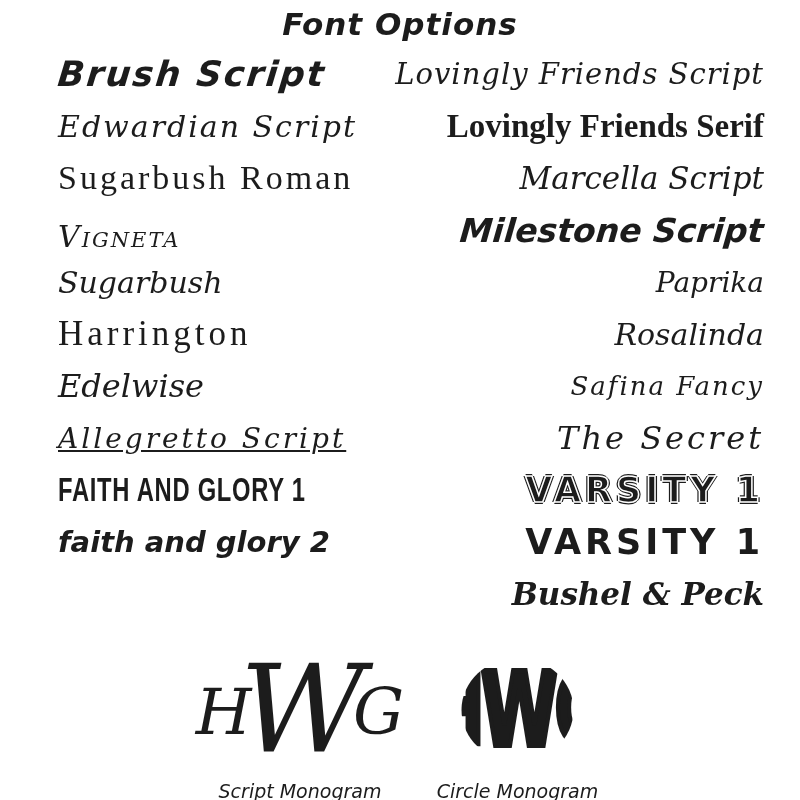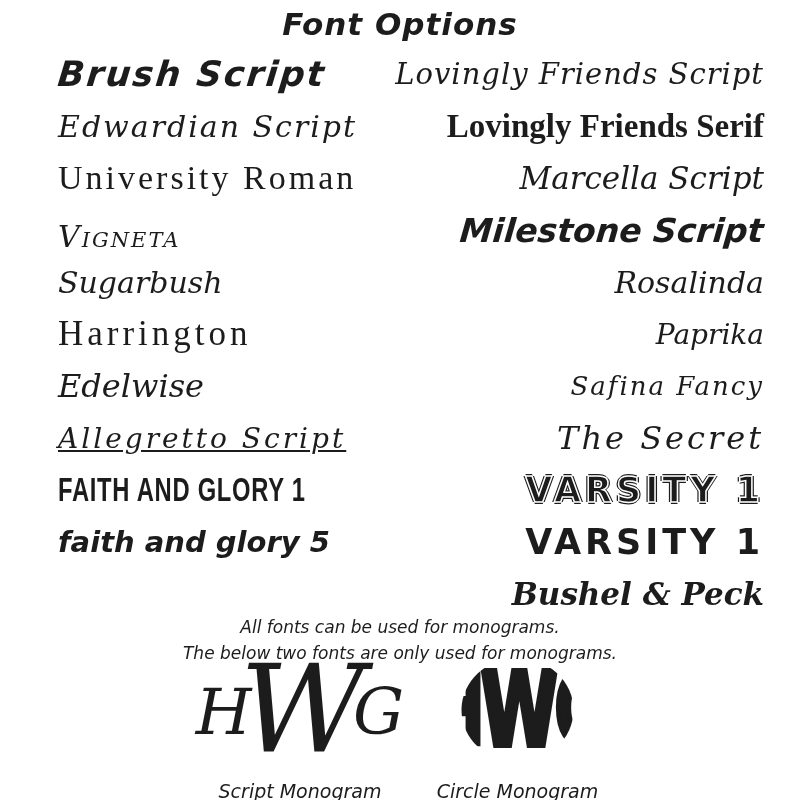--- a/index.html
+++ b/index.html
@@ -102,85 +102,81 @@
   <h1 class="title">Font Options</h1>
 
   <div class="col col-left">
     <div class="row">
         <span class="sample f-brush">Brush Script</span>
       </div>
     <div class="row">
         <span class="sample f-edwardian">Edwardian Script</span>
       </div>
     <div class="row">
-        <span class="sample f-university">University Roman</span>
+        <span class="sample f-university">Sugarbush Roman</span>
       </div>
     <div class="row">
         <span class="sample f-vigneta">Vigneta</span>
       </div>
     <div class="row">
         <span class="sample f-sugarbush">Sugarbush</span>
       </div>
     <div class="row">
         <span class="sample f-harrington">Harrington</span>
       </div>
     <div class="row">
         <span class="sample f-edelwise">Edelwise</span>
       </div>
     <div class="row">
         <span class="sample f-allegretto">Allegretto Script</span>
       </div>
     <div class="row">
         <span class="sample f-faith1">FAITH AND GLORY 1</span>
       </div>
     <div class="row">
-        <span class="sample f-faith2">faith and glory 5</span>
+        <span class="sample f-faith2">faith and glory 2</span>
       </div>
   </div>
 
   <div class="col col-right">
     <div class="row">
         <span class="sample f-lfscript">Lovingly Friends Script</span>
       </div>
     <div class="row">
         <span class="sample f-lfserif">Lovingly Friends Serif</span>
       </div>
     <div class="row">
         <span class="sample f-marcella">Marcella Script</span>
       </div>
     <div class="row">
         <span class="sample f-milestone">Milestone Script</span>
       </div>
     <div class="row">
-        <span class="sample f-rosalinda">Rosalinda</span>
+        <span class="sample f-paprika">Paprika</span>
       </div>
     <div class="row">
-        <span class="sample f-paprika">Paprika</span>
+        <span class="sample f-rosalinda">Rosalinda</span>
       </div>
     <div class="row">
         <span class="sample f-safina">Safina Fancy</span>
       </div>
     <div class="row">
         <span class="sample f-secret">The Secret</span>
       </div>
     <div class="row">
         <span class="sample f-varsity1">VARSITY 1</span>
       </div>
     <div class="row">
         <span class="sample f-varsity2">VARSITY 1</span>
       </div>
     <div class="row">
         <span class="sample f-bushel">Bushel &amp; Peck</span>
       </div>
   </div>
 
-  <div class="notes">
-    <p>All fonts can be used for monograms.</p>
-    <p>The below two fonts are only used for monograms.</p>
-  </div>
 
   <div class="mono-block mono-block-script">
     <div class="mono-glyphs">
       <span class="sm-letter sm-side">H</span>
       <span class="sm-letter sm-mid">W</span>
       <span class="sm-letter sm-side">G</span>
     </div>
     <div class="mono-label">Script Monogram</div>
   </div>
 

